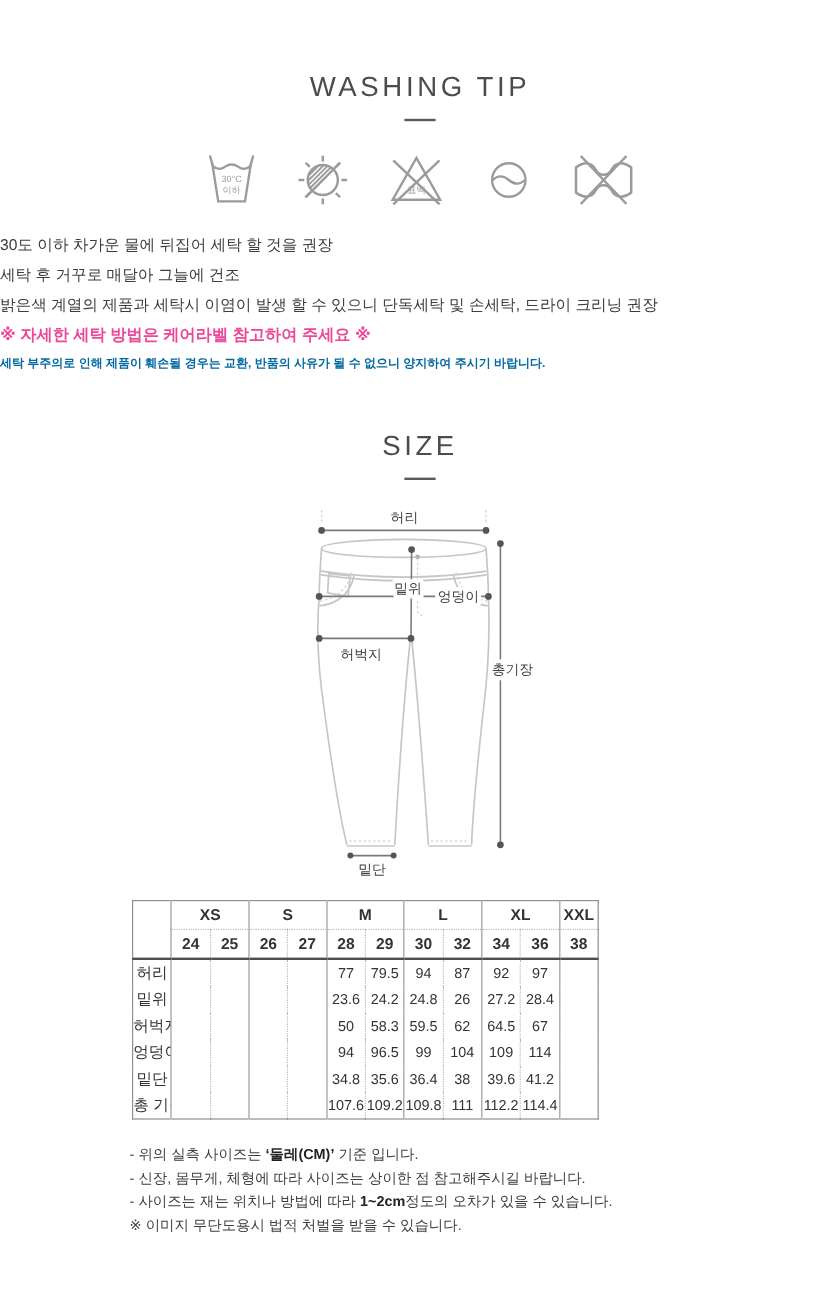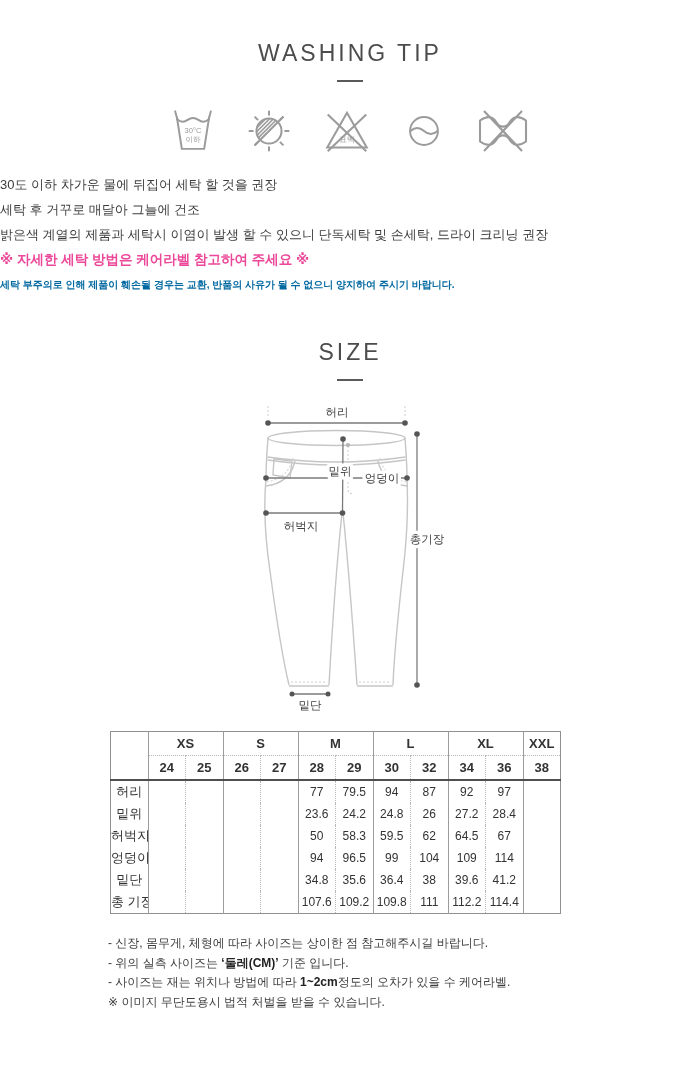--- a/index.html
+++ b/index.html
@@ -7,35 +7,35 @@
     position:relative; width:700px; height:1090px; background:#ffffff;
     font-family:"Liberation Sans","DejaVu Sans",sans-serif; color:#3a3a3a;
     overflow:hidden;
   }
   .sec-title {
     margin:0; text-align:center; font-size:23px; font-weight:400;
     letter-spacing:3px; color:#4c4c4c;
   }
   .title-divider { width:26px; height:2px; background:#5a5a5a; margin:13px auto 0; }
 
-  .washing-section { padding-top:40px; }
+  .washing-section { padding-top:59px; }
   .icons-row {
     display:flex; justify-content:center; align-items:center;
     gap:24px; margin-top:20px; height:58px;
   }
   .wash-text { margin-top:12px; text-align:left; }
   .wash-text p { margin:0; line-height:25px; font-size:13px; color:#3c3c3c; }
   .wash-text p.em { font-weight:bold; font-size:13.5px; color:#ec4899; }
   .wash-text p.sub { font-size:10px; color:#0369a1;font-weight:bold; }
 
   .size-section { margin-top:42px; }
   .diagram { margin:20px 0 0 250px; width:200px; height:316px; }
 
   table.size-table {
-    border-collapse:collapse; table-layout:fixed; width:451px;
+    border-collapse:collapse; table-layout:fixed; width:389px;
     margin:14px 0 0 110px; border:1px solid #8f8f8f;
   }
   .size-table th, .size-table td {
     padding:0; text-align:center; vertical-align:middle;
     font-size:12px; color:#333333; height:22px; overflow:hidden; white-space:nowrap;
   }
   .size-table th { font-weight:bold; font-size:13px; height:23px; }
   .size-table td.rowlabel { font-size:13px; }
   .vr-solid { border-right:1px solid #9c9c9c; }
   .vr-dot { border-right:1px dotted #b8b8b8; }
@@ -305,20 +305,20 @@
             <td class="vr-dot">109.8</td>
             <td class="vr-solid">111</td>
             <td class="vr-dot">112.2</td>
             <td class="vr-solid">114.4</td>
             <td></td>
           </tr>
         </tbody>
       </table>
 
     <div class="notes" id="size-notes">
+        <p><span>- 위의 실측 사이즈는 </span><b>‘둘레(CM)’</b><span> 기준 입니다.</span></p>
         <p><span>- 신장, 몸무게, 체형에 따라 사이즈는 상이한 점 참고해주시길 바랍니다.</span></p>
-        <p><span>- 위의 실측 사이즈는 </span><b>‘둘레(CM)’</b><span> 기준 입니다.</span></p>
-        <p><span>- 사이즈는 재는 위치나 방법에 따라 </span><b>1~2cm</b><span>정도의 오차가 있을 수 케어라벨.</span></p>
+        <p><span>- 사이즈는 재는 위치나 방법에 따라 </span><b>1~2cm</b><span>정도의 오차가 있을 수 있습니다.</span></p>
         <p><span>※ 이미지 무단도용시 법적 처벌을 받을 수 있습니다.</span></p>
       </div>
   </section>
 
 </div>
 
 </body></html>

